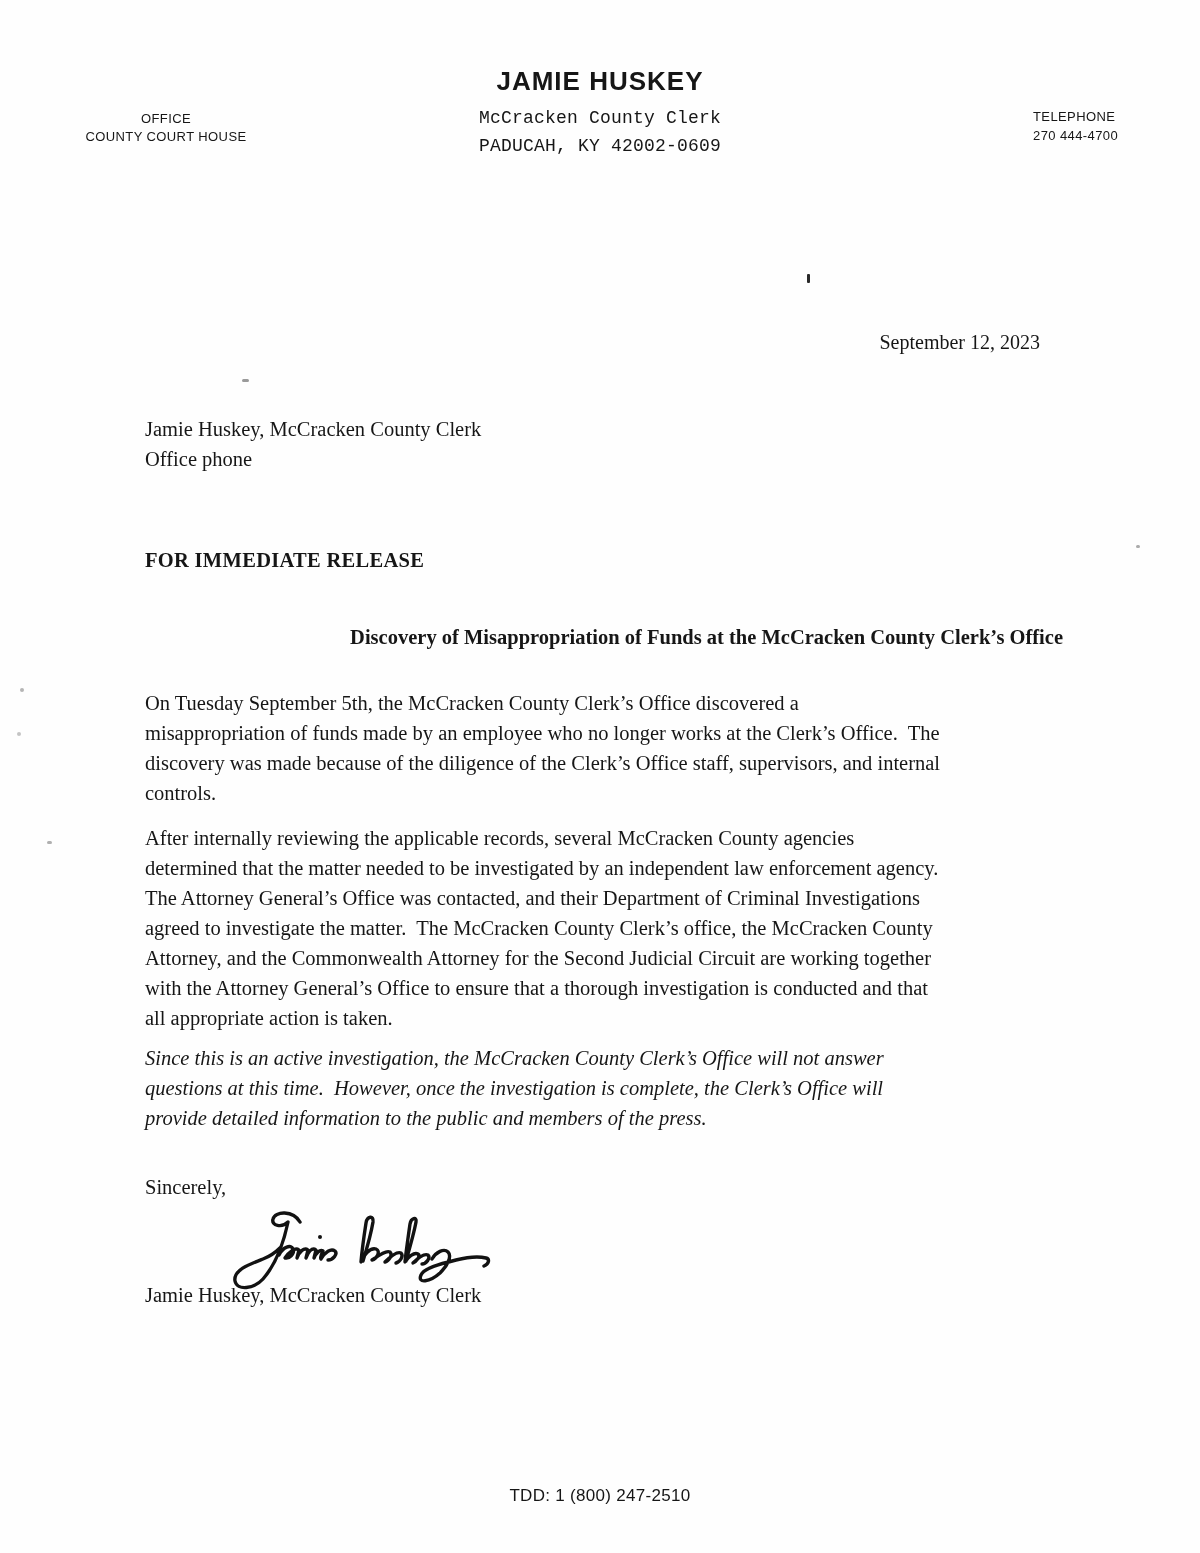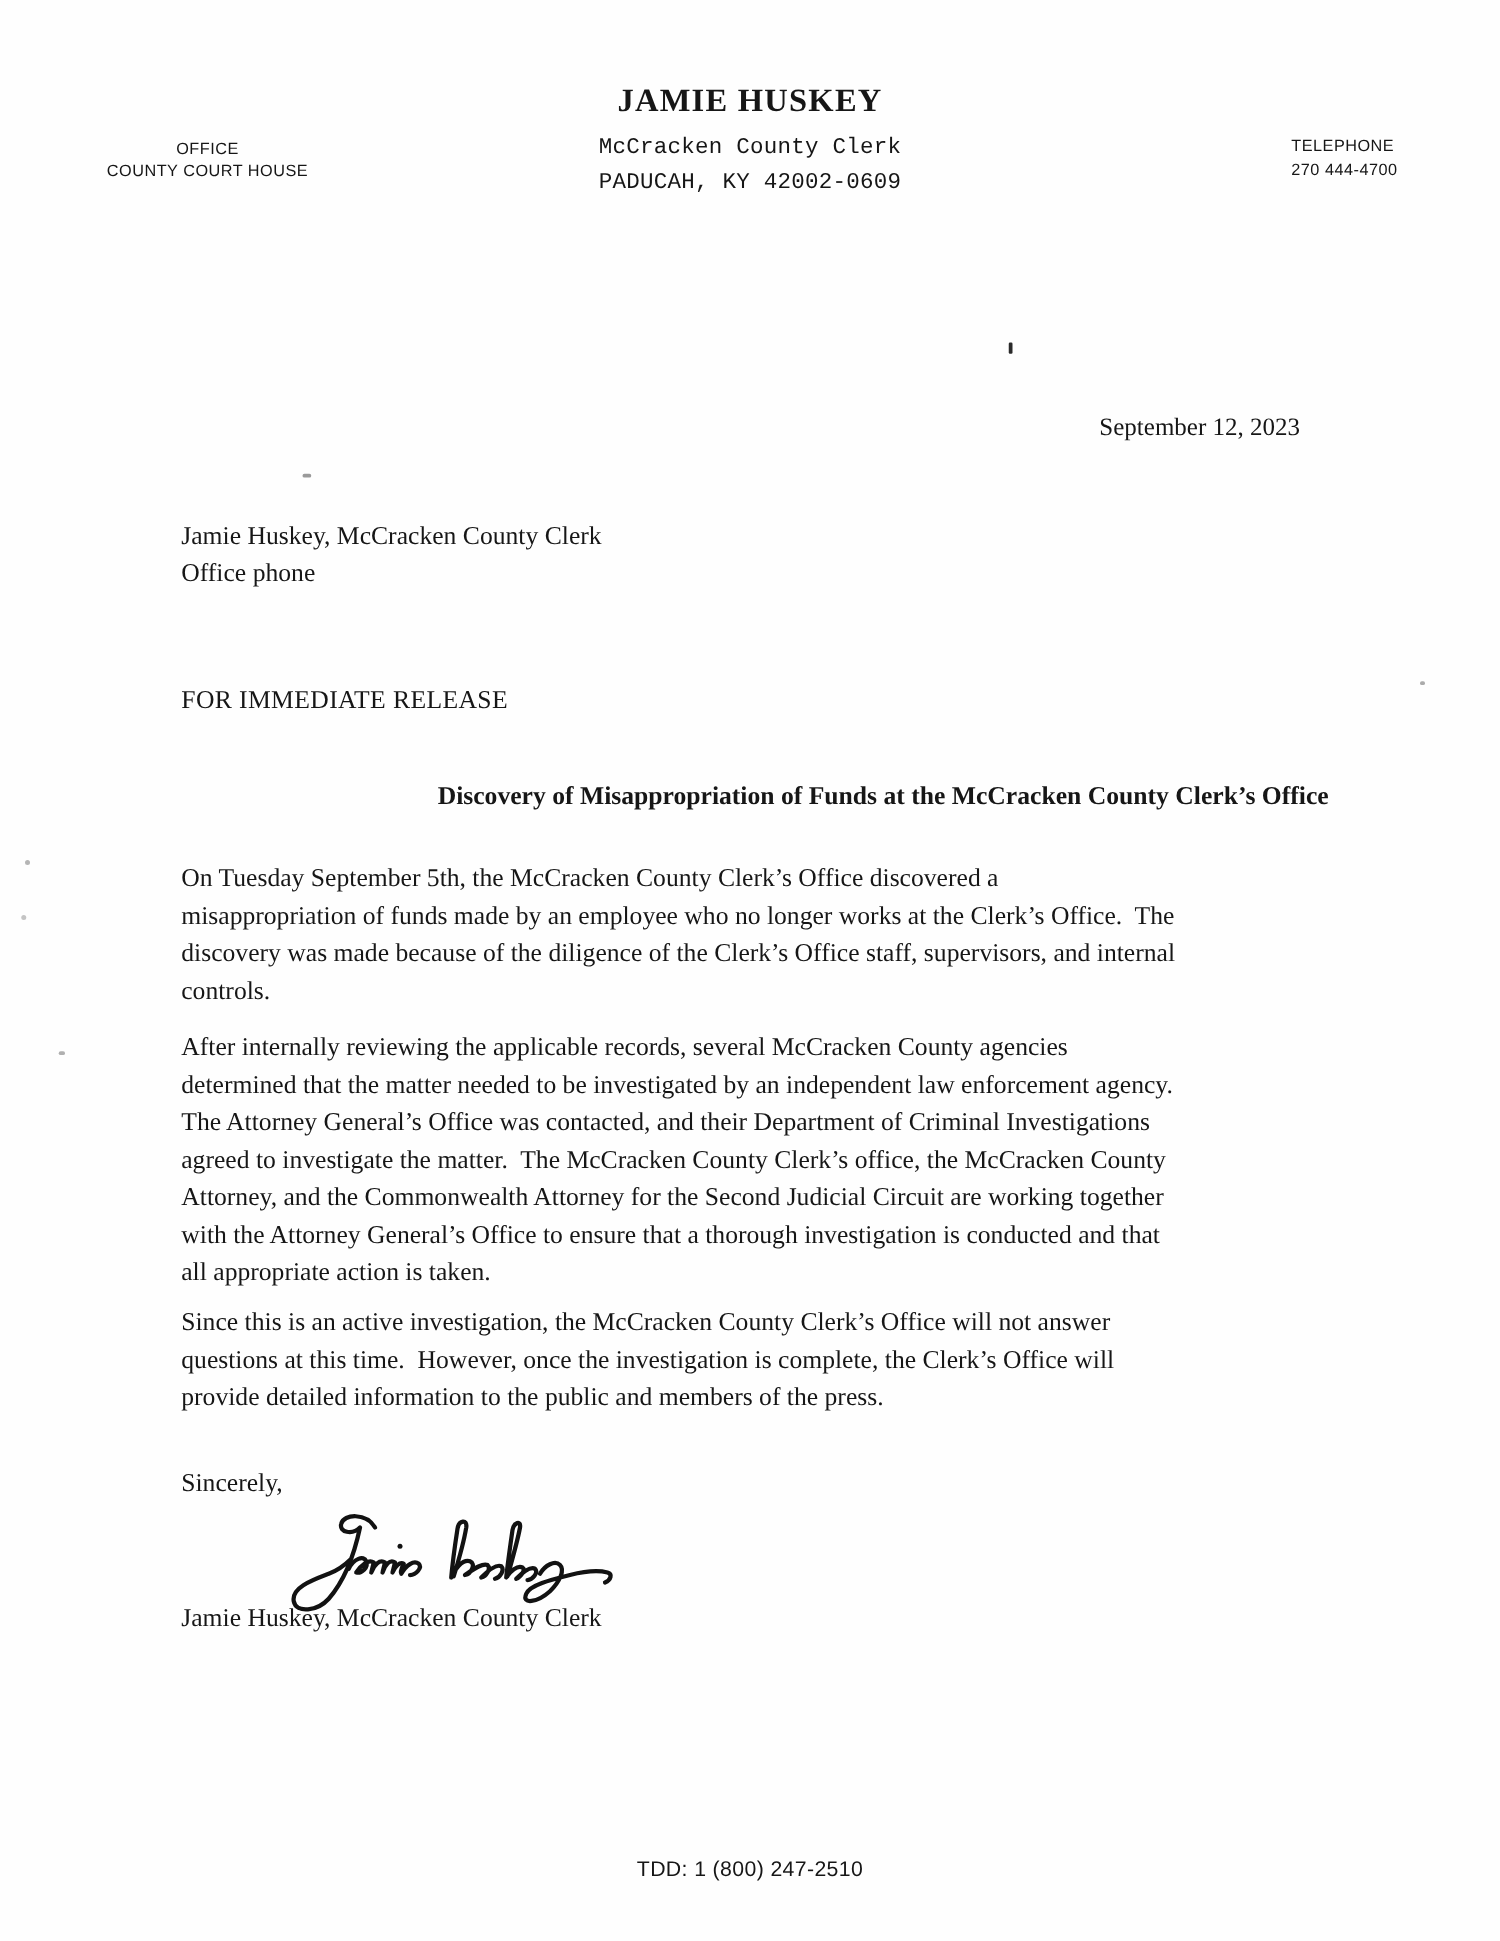--- a/index.html
+++ b/index.html
@@ -14,21 +14,21 @@
     overflow: hidden;
   }
 
   
   .lh-center {
     position: absolute;
     top: 66px; left: 0; right: 0;
     text-align: center;
   }
   .lh-name {
-    font-family: Liberation Serif, serif;
+    font-family: Liberation Sans, sans-serif;
     font-size: 26px;
     font-weight: bold;
     letter-spacing: 1px;
     line-height: 30px;
     margin-bottom: 9px;
   }
   .lh-line {
     font-family: Liberation Mono, monospace;
     font-size: 18px;
     line-height: 27.5px;
@@ -63,40 +63,40 @@
   .recipient {
     position: absolute;
     top: 414px; left: 145px;
     font-size: 20.5px;
     line-height: 30px;
   }
   .release-label {
     position: absolute;
     top: 549px; left: 145px;
     font-size: 20.5px;
-    font-weight: normal;
+    font-weight: bold;
     letter-spacing: 0.3px;
   }
   .headline {
     position: absolute;
     top: 626px; left: 145px; width: 918px;
     text-align: right;
     font-size: 20.5px;
     font-weight: bold;
   }
   .para {
     position: absolute;
     left: 145px;
     font-size: 20.5px;
     line-height: 30px;
     white-space: pre;
   }
   .para-1 { top: 688px; }
   .para-2 { top: 823px; }
-  .para-3 { top: 1043px; }
+  .para-3 { top: 1043px; font-style: italic; }
 
   
   .sincerely {
     position: absolute;
     top: 1176px; left: 145px;
     font-size: 20.5px;
   }
   .signature {
     position: absolute;
     top: 1206px; left: 220px;

